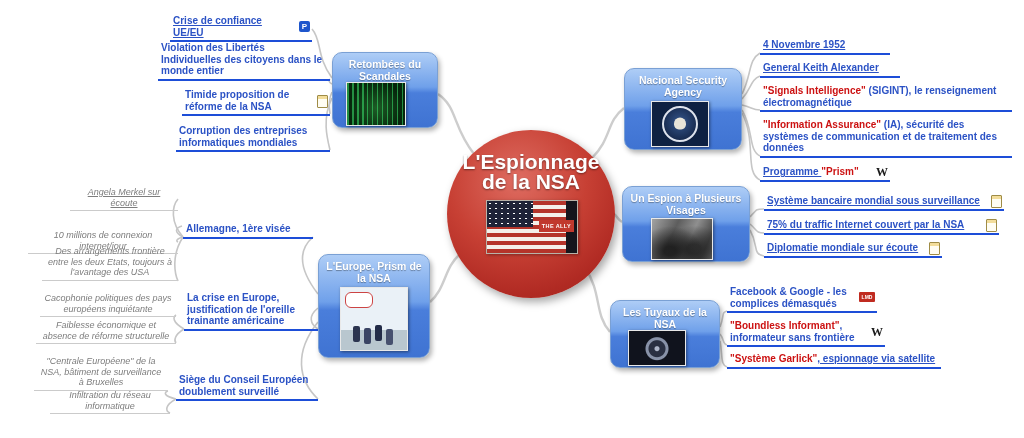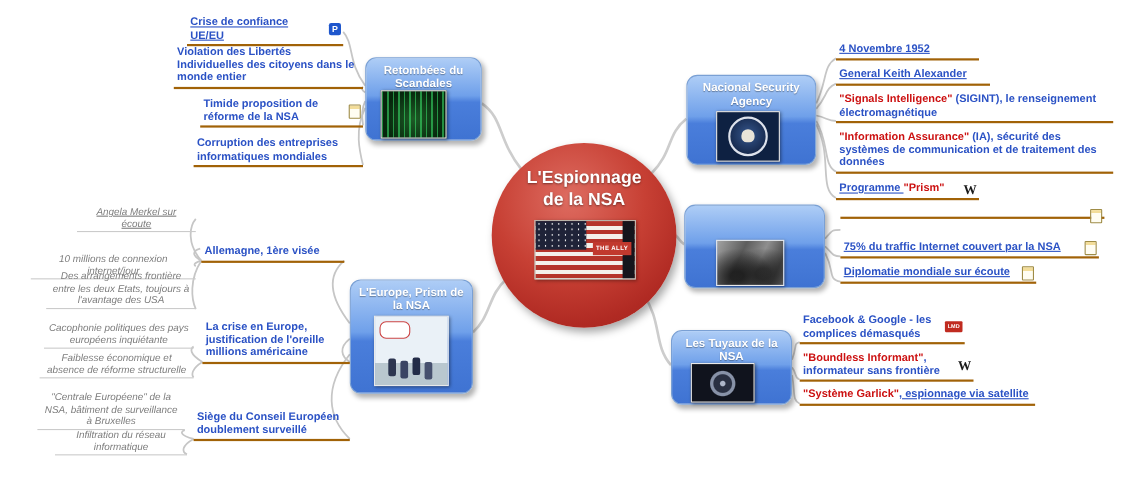--- a/index.html
+++ b/index.html
@@ -8,21 +8,21 @@
     font-family:"Liberation Sans", sans-serif; overflow:hidden;
   }
   svg.connectors { position:absolute; left:0; top:0; width:1024px; height:438px; }
   svg.connectors path { fill:none; stroke:#c6c6c6; }
   svg.connectors path.main { stroke-width:2.4; stroke:#cdcdcd; }
   svg.connectors path.leafline { stroke-width:1.6; }
 
   
   .leaf {
     position:absolute; box-sizing:border-box;
-    border-bottom:2px solid #a16207; padding:1px 3px 2px;
+    border-bottom:2px solid #1d4ed8; padding:1px 3px 2px;
     font-size:10px; font-weight:bold; color:#2b52c5; line-height:11.5px;
   }
   .leaf.has-icon { padding-right:18px; }
   .link { text-decoration:underline; }
   .red { color:#cc1111; }
 
   
   .sub-leaf {
     position:absolute; box-sizing:border-box;
     border-bottom:1.5px solid #cbcbcb; padding:1px 3px 2px;
@@ -79,21 +79,21 @@
   }
 
   
   .center-node {
     position:absolute; left:447px; top:130px; width:168px; height:168px; border-radius:50%;
     background:radial-gradient(circle at 42% 30%, #de6c61 0%, #c74034 45%, #b02a23 75%, #9c231d 100%);
     box-shadow:3px 4px 8px rgba(0,0,0,.35);
   }
   .center-title {
     position:absolute; left:0; right:0; top:22px; text-align:center; color:#fff;
-    font-size:16px; font-weight:bold; line-height:20px; text-shadow:0 1px 2px rgba(0,0,0,.45);
+    font-size:21px; font-weight:bold; line-height:20px; text-shadow:0 1px 2px rgba(0,0,0,.45);
   }
   .flag { position:absolute; left:39px; top:70px; width:90px; height:52px; background:#f2efe9;
     border:1px solid #b9b2a8; box-shadow:1px 1px 3px rgba(0,0,0,.35); }
   .flag .stripes { position:absolute; left:0; top:0; right:0; bottom:0;
     background:repeating-linear-gradient(180deg,#b5342a 0 4px,#f4f0ea 4px 8px); }
   .flag .canton { position:absolute; left:0; top:0; width:46px; height:26px; background-color:#1f2338;
     background-image:radial-gradient(#fff 0.8px, rgba(255,255,255,0) 1px); background-size:6px 5px; }
   .flag .black-band { position:absolute; right:0; top:0; width:11px; height:100%; background:#15151c; }
   .flag .ally-label { position:absolute; right:3px; top:19px; width:35px; height:12px; background:#c1392e;
     color:#fff; font-size:5.5px; font-weight:bold; text-align:center; line-height:12px; letter-spacing:.4px; }
@@ -171,20 +171,21 @@
     <span>Retombées du Scandales</span>
     <div class="thumb thumb-matrix" style="left:13px;top:29px;width:58px;height:42px"></div>
   </div>
 
   <div class="topic" style="left:624px;top:68px;width:118px;height:82px">
     <span>Nacional Security Agency</span>
     <div class="thumb thumb-nsa" style="left:26px;top:32px;width:56px;height:44px"></div>
   </div>
 
   <div class="topic" style="left:622px;top:186px;width:128px;height:76px">
+    <span>Un Espion à Plusieurs Visages</span>
     <div class="thumb thumb-spy" style="left:28px;top:31px;width:60px;height:40px"></div>
   </div>
 
   <div class="topic" style="left:610px;top:300px;width:110px;height:68px">
     <span>Les Tuyaux de la NSA</span>
     <div class="thumb thumb-pipes" style="left:17px;top:29px;width:56px;height:34px"></div>
   </div>
 
   <div class="topic" style="left:318px;top:254px;width:112px;height:104px">
     <span>L'Europe, Prism de la NSA</span>
@@ -217,20 +218,21 @@
   </div>
   <div class="leaf" style="left:760px;top:118px;width:252px">
     <span class="red">"Information Assurance"</span><span> (IA), sécurité des systèmes de communication et de traitement des données</span>
   </div>
   <div class="leaf has-icon" style="left:760px;top:165px;width:130px">
     <span class="link">Programme </span><span class="red">"Prism"</span>
     <span class="side-icon w-icon">W</span>
   </div>
 
   <div class="leaf has-icon" style="left:764px;top:194px;width:240px">
+    <span class="link">Système bancaire mondial sous surveillance</span>
     <span class="side-icon doc-icon"></span>
   </div>
   <div class="leaf has-icon" style="left:764px;top:218px;width:235px">
     <span class="link">75% du traffic Internet couvert par la NSA</span>
     <span class="side-icon doc-icon"></span>
   </div>
   <div class="leaf has-icon" style="left:764px;top:241px;width:178px">
     <span class="link">Diplomatie mondiale sur écoute</span>
     <span class="side-icon doc-icon"></span>
   </div>
@@ -244,21 +246,21 @@
     <span class="side-icon w-icon">W</span>
   </div>
   <div class="leaf" style="left:727px;top:352px;width:214px">
     <span class="red">"Système Garlick"</span><span class="link">, espionnage via satellite</span>
   </div>
 
   <div class="leaf" style="left:183px;top:222px;width:130px">
     <span>Allemagne, 1ère visée</span>
   </div>
   <div class="leaf" style="left:184px;top:291px;width:134px">
-    <span>La crise en Europe, justification de l'oreille millions américaine</span>
+    <span>La crise en Europe, justification de l'oreille trainante américaine</span>
   </div>
   <div class="leaf" style="left:176px;top:373px;width:142px">
     <span>Siège du Conseil Européen doublement surveillé</span>
   </div>
 
   <div class="sub-leaf" style="left:70px;top:186px;width:108px">
     <span class="link">Angela Merkel sur écoute</span>
   </div>
   <div class="sub-leaf" style="left:28px;top:229px;width:150px">
     <span>10 millions de connexion internet/jour</span>

